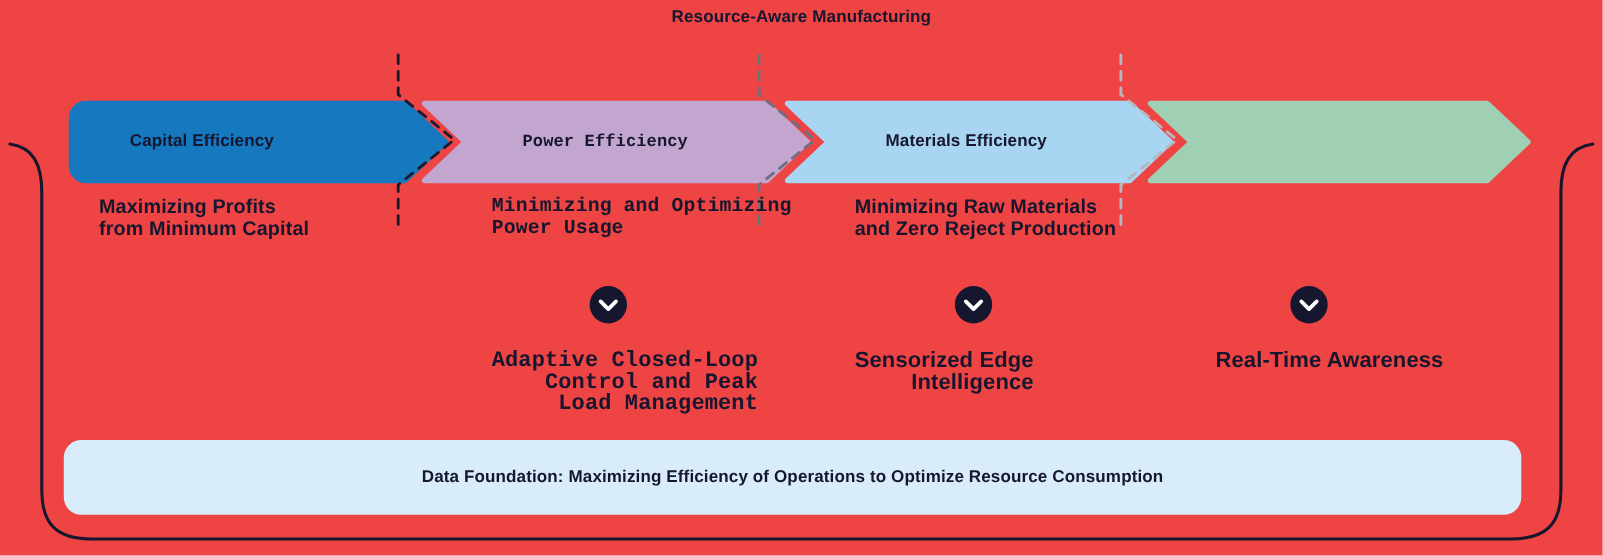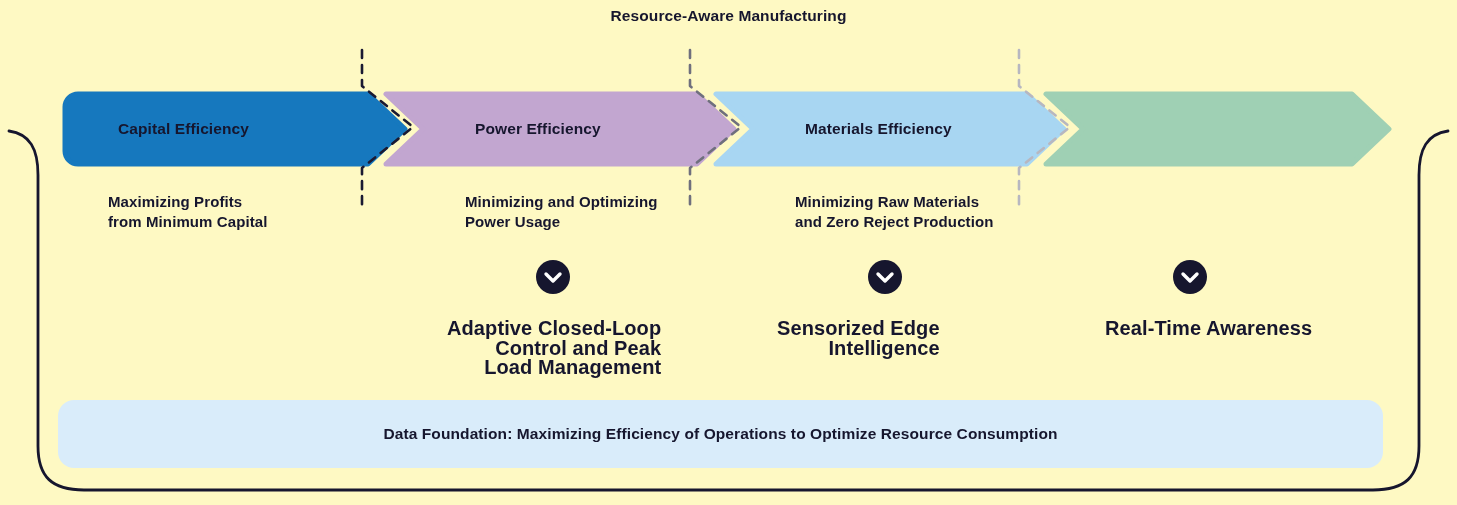--- a/index.html
+++ b/index.html
@@ -1,43 +1,43 @@
 <!DOCTYPE html>
 <html><head>
 <meta charset="utf-8">
 <style>
   html,body{margin:0;padding:0;background:#ffffff;}
   .canvas{
-    position:relative;width:1457px;height:505px;background:#fef9c3;
+    position:relative;width:1457px;height:505px;background:#ef4444;
     font-family:"Liberation Sans",sans-serif;color:#16162e;overflow:hidden;
   }
   .bg-svg{position:absolute;left:0;top:0;width:1457px;height:505px;}
   .title{
     position:absolute;left:0;top:7px;width:1457px;text-align:center;
     font-size:15.5px;font-weight:bold;letter-spacing:.1px;
   }
   .stage-label{
     position:absolute;top:92px;height:74px;display:flex;align-items:center;
     font-size:15.5px;font-weight:bold;letter-spacing:.1px;margin-left:28px;
   }
   .stage-desc{
-    position:absolute;top:192px;font-size:15px;font-weight:bold;
-    line-height:20px;white-space:pre-line;letter-spacing:.1px;margin-left:18px;
+    position:absolute;top:178px;font-size:18px;font-weight:bold;
+    line-height:20px;white-space:pre-line;letter-spacing:.1px;
   }
   .enabler{
     position:absolute;top:319px;font-size:20px;font-weight:bold;
     line-height:19.5px;white-space:pre-line;letter-spacing:.1px;text-align:right;
   }
   .icon-circle{position:absolute;top:259px;width:36px;height:36px;}
   .foundation-label{
     position:absolute;left:58px;top:400px;width:1325px;height:67px;
     display:flex;align-items:center;justify-content:center;
     font-size:15.5px;font-weight:bold;letter-spacing:.1px;
   }
-  .c2{left:447px;} .c3{left:777px;} .c4{left:1105px;} .c1{left:90px;}
+  .c2{left:447px;font-family:Liberation Mono, monospace;} .c3{left:777px;} .c4{left:1105px;} .c1{left:90px;}
 </style>
 </head>
 <body>
 
 <div class="canvas">
 
   <svg class="bg-svg" viewBox="0 0 1457 505">
 
     <path d="M 9,131 C 30,134 38,149 38,175 L 38,446 C 38,477 52,490 84,490
              L 1373,490 C 1405,490 1419,477 1419,446 L 1419,175

